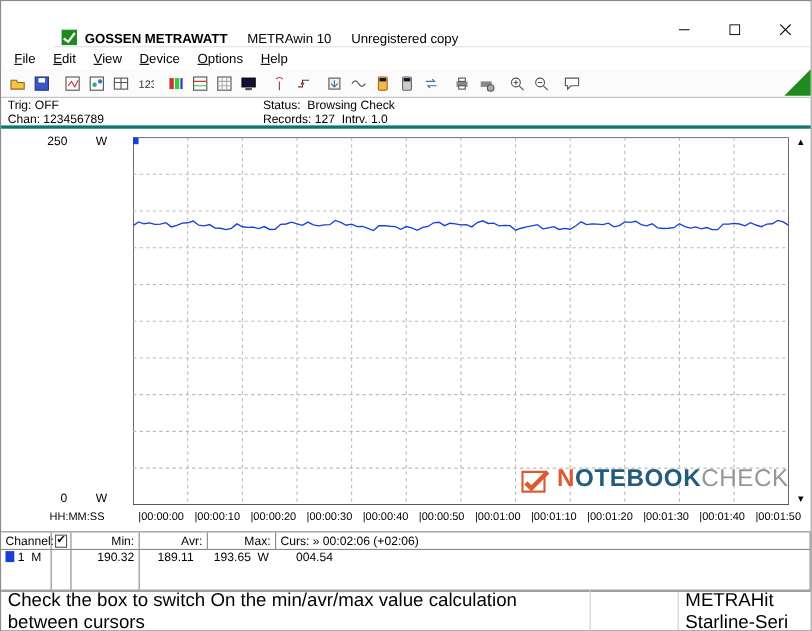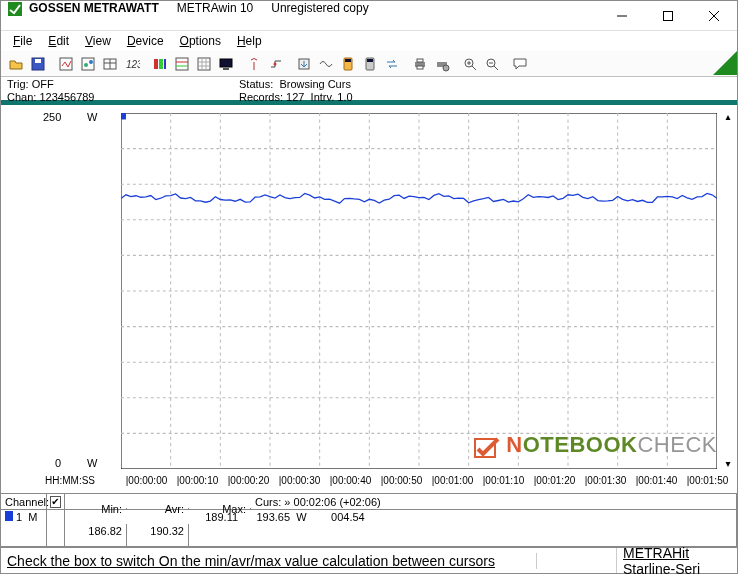--- a/index.html
+++ b/index.html
@@ -1,31 +1,31 @@
 <!DOCTYPE html>
 <html><head>
 <meta charset="utf-8">
 <style>
   * { box-sizing: border-box; }
   body { margin: 0; font-family: "Segoe UI", Tahoma, sans-serif; font-size: 11px; background: #fff; color: #000; }
   .window { width: 738px; height: 574px; border: 1px solid #8a8a8a; display: flex; flex-direction: column; background: #fff; }
-  .titlebar { height: 30px; display: flex; align-items: flex-start; padding: 0 0 0 6px; border-bottom: 1px solid #e0e0e0; }
+  .titlebar { height: 42px; display: flex; align-items: flex-end; padding: 0 0 0 6px; border-bottom: 1px solid #e0e0e0; margin-left: 48px; }
   .titlebar .app-icon { width: 16px; height: 16px; margin-right: 6px; }
   .titlebar .title-seg { font-size: 12px; margin-right: 18px; }
   .titlebar .title-seg.bold { font-weight: 600; }
   .titlebar .spacer { flex: 1; }
   .win-btn { width: 46px; height: 30px; display: flex; align-items: center; justify-content: center; }
   .menubar { height: 20px; display: flex; align-items: center; padding: 0 4px; font-size: 12px; }
   .menu-item { padding: 1px 8px; }
   .menu-item u { text-decoration: underline; }
   .toolbar { height: 26px; display: flex; align-items: center; padding: 0 4px; gap: 0; border-bottom: 1px solid #c0c0c0; position: relative; background: #fbfbfb;}
-  .tool-btn { width: 22px; height: 22px; display: flex; align-items: center; justify-content: center; border: 1px solid transparent; font-style: italic; }
+  .tool-btn { width: 22px; height: 22px; display: flex; align-items: center; justify-content: center; border: 1px solid transparent; }
   .tool-sep { width: 6px; height: 22px; }
   .tool-right-tri { position: absolute; right: 0; top: 0; width: 0; height: 0; border-left: 24px solid transparent; border-bottom: 24px solid #1f8a1f; }
-  .info-row { height: 28px; display: flex; font-size: 11px; padding: 1px 6px; line-height: 13px; border-bottom: 5px solid #0f766e; }
+  .info-row { height: 28px; display: flex; font-size: 11px; padding: 1px 6px; line-height: 13px; border-bottom: 3px solid #0f766e; }
   .info-col { display: flex; flex-direction: column; }
   .info-col.c1 { width: 232px; }
   .info-col.c2 { width: 240px; }
   .chart-area { flex: 1; position: relative; padding: 6px 10px 2px 10px; margin-left: 10px; }
   .chart-y-top { position: absolute; left: 32px; top: 6px; }
   .chart-y-bot { position: absolute; left: 44px; bottom: 24px; }
   .chart-unit-top { position: absolute; left: 76px; top: 6px; }
   .chart-unit-bot { position: absolute; left: 76px; bottom: 24px; }
   .chart-svg-wrap { position: absolute; left: 110px; right: 20px; top: 8px; bottom: 24px; }
   .x-axis-row { position: absolute; left: 34px; right: 4px; bottom: 4px; height: 14px; display: flex; font-size: 10px; }
@@ -33,23 +33,23 @@
   .x-tick { flex: 1; text-align: center; white-space: nowrap; }
   .side-arrows { position: absolute; right: 2px; width: 14px; display:flex; align-items:center; justify-content:center; font-size:10px; color:#000;}
   .channel-panel { border-top: 1px solid #888; border-bottom: 1px solid #888; }
   .ch-head { display: flex; height: 16px; font-size: 11px; border-bottom: 1px solid #888; }
   .ch-cell { border-right: 1px solid #888; padding: 0 4px; display:flex; align-items:center; justify-content:flex-end; }
   .ch-cell.l { justify-content:flex-start; }
   .ch-row { display: flex; height: 36px; font-size: 11px; }
   .ch-row .ch-cell { border-right: 1px solid #888; align-items: flex-start; padding-top:1px;}
   .col-chan { width: 46px; }
   .col-chk { width: 18px; justify-content:center;}
-  .col-v { width: 62px; margin-top: 14px; }
+  .col-v { width: 62px; }
   .col-curs { flex: 1; }
-  .statusbar { height: 26px; border-top: 1px solid #888; display: flex; align-items: center; font-size: 14px; text-decoration: underline; }
+  .statusbar { height: 36px; border-top: 1px solid #888; display: flex; align-items: center; font-size: 17px; }
   .status-left { flex: 1; padding: 0 6px; border-right: 1px solid #ccc; }
   .status-seg { width: 80px; border-right: 1px solid #ccc; height:100%; }
   .status-right { width: 120px; padding: 0 6px; }
   .watermark { position: absolute; right: 20px; bottom: 30px; pointer-events: none; opacity: 0.9;}
   .watermark .nb { font-family: Arial, sans-serif; font-weight: 800; font-size: 22px; letter-spacing: 0.5px; }
   .watermark .nb .o { color: #d94a20; }
   .watermark .nb .g { color: #8b8b8b; font-weight: 400; }
   .chk { width:12px; height:12px; border:1px solid #555; display:inline-flex; align-items:center; justify-content:center; font-size:10px; line-height:1;}
   .color-swatch { width:8px; height:10px; display:inline-block; }
 </style>
@@ -243,21 +243,21 @@
       </div>
     <div class="tool-right-tri"></div>
   </div>
 
   <div class="info-row">
     <div class="info-col c1">
       <div><span>Trig:</span> <span>OFF</span></div>
       <div><span>Chan:</span> <span>123456789</span></div>
     </div>
     <div class="info-col c2">
-      <div><span>Status:</span>&nbsp;&nbsp;<span>Browsing Curs</span></div>
+      <div><span>Status:</span>&nbsp;&nbsp;<span>Browsing Check</span></div>
       <div><span>Records:</span> <span>127</span>&nbsp;&nbsp;<span>Intrv.</span> <span>1.0</span></div>
     </div>
   </div>
 
   <div class="chart-area">
     <span class="chart-y-top">250</span>
     <span class="chart-unit-top">W</span>
     <span class="chart-y-bot">0</span>
     <span class="chart-unit-bot">W</span>
 
@@ -308,21 +308,21 @@
           <span class="x-tick">|00:01:40</span>
           <span class="x-tick">|00:01:50</span>
         </div>
     </div>
 
     <div class="watermark">
       <svg width="34" height="28" style="vertical-align:middle">
           <path d="M6 4 h20 v18 h-20 z" fill="none" stroke="#d94a20" stroke-width="2"></path>
           <path d="M9 14 l5 5 l15 -15" fill="none" stroke="#d94a20" stroke-width="4"></path>
         </svg>
-      <span class="nb"><span class="o">N</span><span style="color:#4d7c0f">OTEBOOK</span><span class="g">CHECK</span></span>
+      <span class="nb"><span class="o">N</span><span style="color:#0c4a6e">OTEBOOK</span><span class="g">CHECK</span></span>
     </div>
   </div>
 
   <div class="channel-panel">
     <div class="ch-head">
       <div class="ch-cell l col-chan">Channel:</div>
       <div class="ch-cell col-chk">
           <span class="chk">✔</span>
         </div>
       <div class="ch-cell col-v">Min:</div>
@@ -330,21 +330,20 @@
       <div class="ch-cell col-v">Max:</div>
       <div class="ch-cell l col-curs">Curs: » 00:02:06 (+02:06)</div>
     </div>
     <div class="ch-row">
       <div class="ch-cell l col-chan">
         <span class="color-swatch" id="ch-color" style="background: rgb(26, 63, 214);"></span>&nbsp;
         <span>1</span>&nbsp;&nbsp;
         <span>M</span>
       </div>
       <div class="ch-cell col-chk"></div>
-      <div class="ch-cell col-v">186.82</div>
       <div class="ch-cell col-v">190.32</div>
       <div class="ch-cell l col-curs">
         &nbsp;&nbsp;&nbsp;&nbsp;<span>189.11</span>
         &nbsp;&nbsp;&nbsp;&nbsp;&nbsp;&nbsp;<span>193.65</span>
         &nbsp;&nbsp;<span>W</span>
         &nbsp;&nbsp;&nbsp;&nbsp;&nbsp;&nbsp;&nbsp;&nbsp;<span>004.54</span>
       </div>
     </div>
   </div>
 

